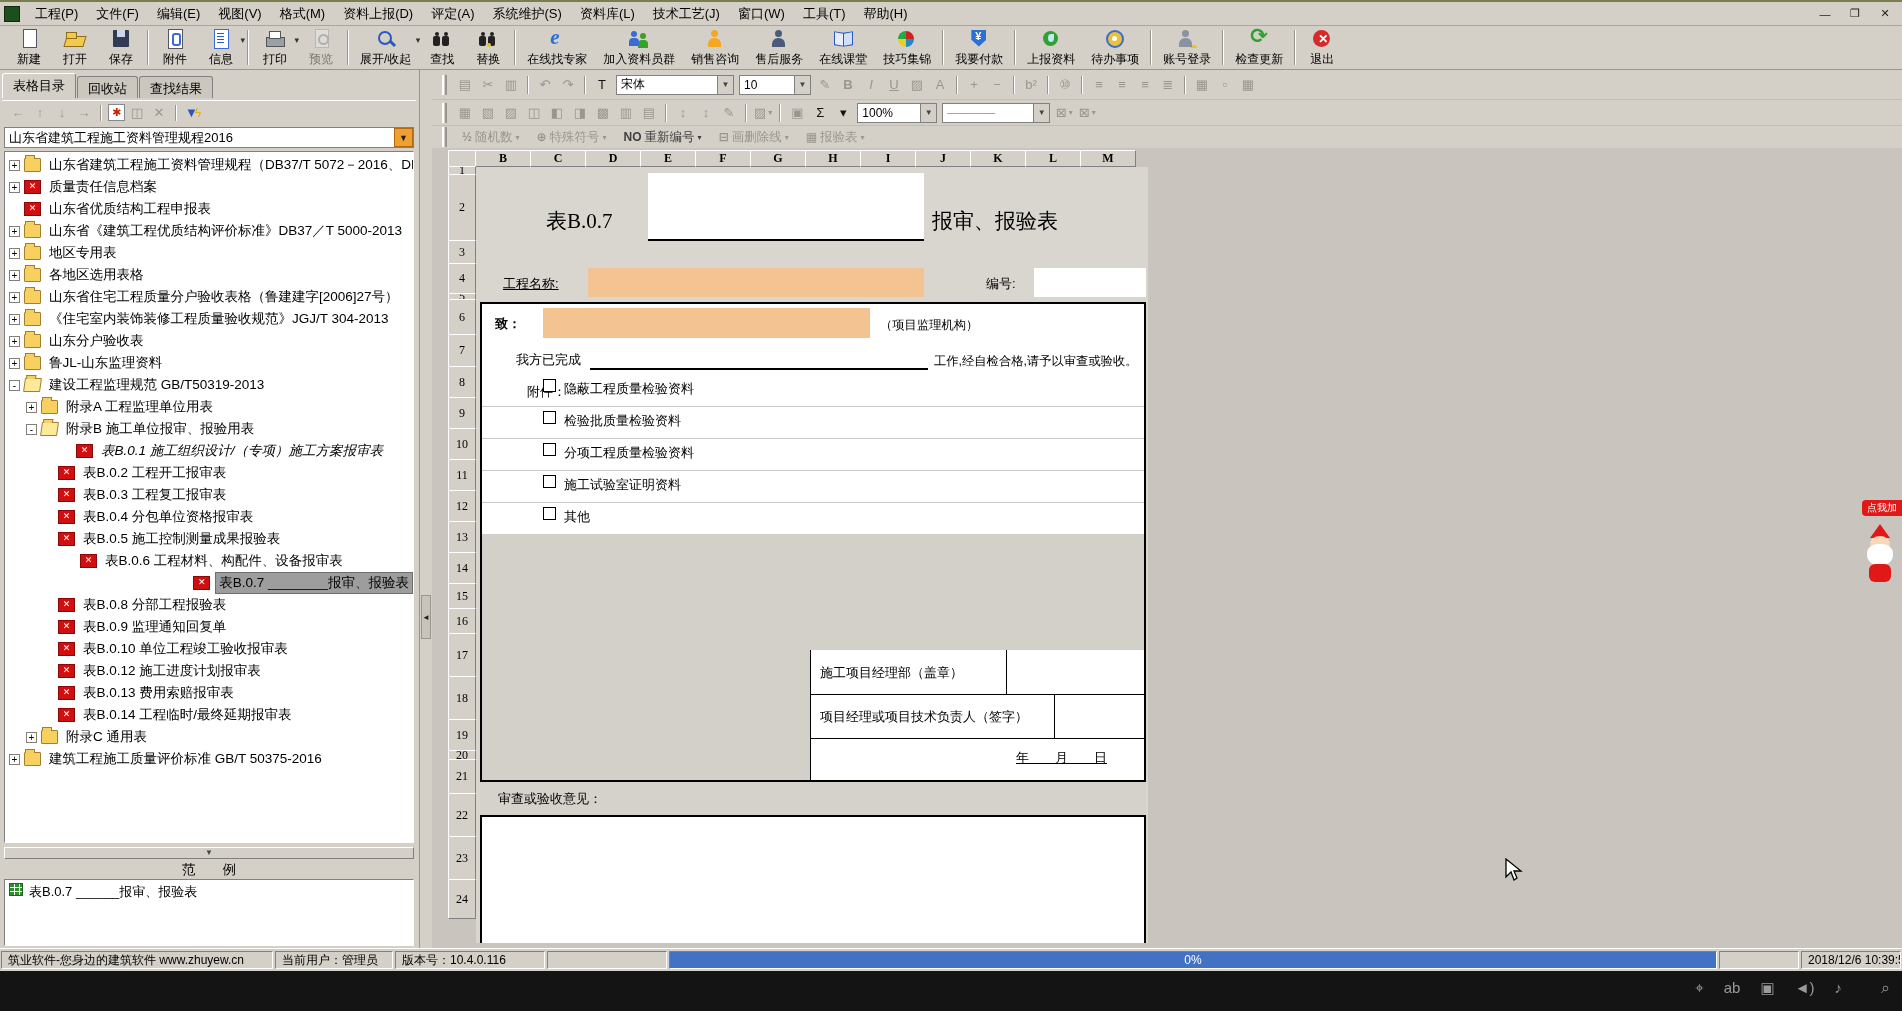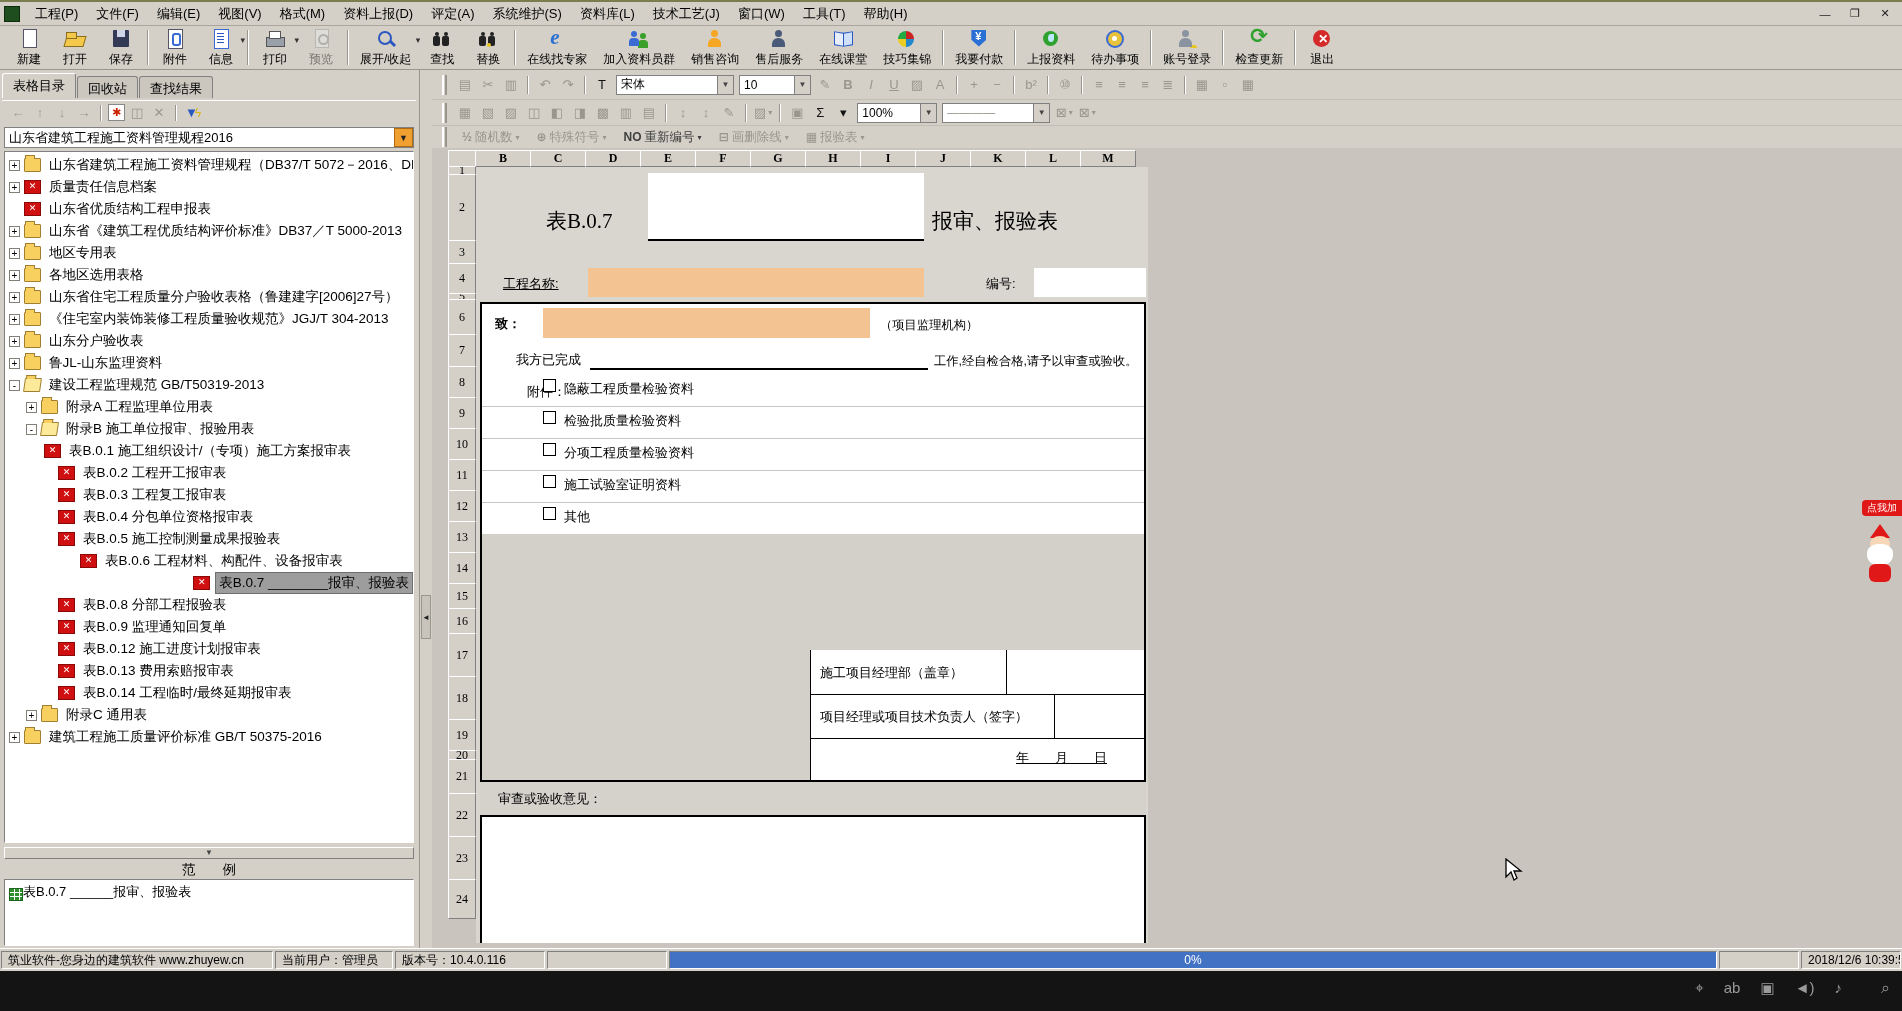--- a/index.html
+++ b/index.html
@@ -85,21 +85,21 @@
   .titem .lbl { padding:1px 3px; }
   .titem.selected .lbl { background:#9d9d9d; border:1px solid #6e6e6e; }
   .ic-folder, .ic-folder-open { width:17px; height:12px; background:#f7d060; border:1px solid #a08030; border-radius:1px; position:relative; }
   .ic-folder::before, .ic-folder-open::before { content:""; position:absolute; left:0; top:-4px; width:8px; height:3px; background:#f7d060; border:1px solid #a08030; border-bottom:none; }
   .ic-folder-open { background:#fce99a; transform:skewX(-8deg); }
   .ic-doc-red { width:14px; height:13px; background:#d01010; border:1px solid #8a0808; color:#fff; font-size:9px; line-height:11px; text-align:center; font-weight:bold; }
   .ic-doc-red::before { content:"✕"; }
   #treesplit { position:absolute; left:4px; top:777px; width:410px; height:12px; background:#d4d0c8; border:1px solid; border-color:#fff #808080 #808080 #fff; text-align:center; font-size:8px; line-height:10px; color:#444; }
   #samplehdr { position:absolute; left:4px; top:791px; width:410px; height:18px; text-align:center; font-size:13.5px; background:#d4d0c8; }
   #samplelist { position:absolute; left:4px; top:809px; width:410px; height:67px; background:#fff; border:1px solid; border-color:#808080 #fff #fff #808080; padding:3px 4px; }
-  .sitem { display:flex; align-items:flex-end; font-size:13px; }
+  .sitem { display:flex; align-items:flex-start; gap:6px; font-size:13px; }
   .ic-grid-green { width:14px; height:13px; background:linear-gradient(#fff 0 0) padding-box,#2f8f2f; border:1px solid #1d641d; background-color:#2f8f2f; background-image:linear-gradient(transparent 0 3px,#fff 3px 4px,transparent 4px 7px,#fff 7px 8px,transparent 8px),linear-gradient(90deg,transparent 0 4px,#fff 4px 5px,transparent 5px 9px,#fff 9px 10px,transparent 10px); }
 
   #panelsplitbtn { position:absolute; left:421px; top:595px; width:10px; height:44px; background:#c8c4bc; border:1px solid #9a968e; font-size:8px; color:#222; display:flex; align-items:center; justify-content:center; }
 
   
   #fmtrow1, #fmtrow2, #fmtrow3 { position:absolute; left:432px; background:#d4d0c8; display:flex; align-items:center; gap:1px; padding-left:10px; }
   #fmtrow1 { top:70px; width:1470px; height:30px; border-bottom:1px solid #c2beb6; }
   #fmtrow2 { top:100px; width:1470px; height:26px; border-bottom:1px solid #c2beb6; }
   #fmtrow3 { top:126px; width:1470px; height:22px; }
   .tbtn { min-width:22px; height:21px; display:flex; align-items:center; justify-content:center; color:#9a968e; font-size:13px; position:relative; padding:0 2px; }
@@ -384,21 +384,21 @@
       <div class="titem" style="padding-left: 21px;">
         <span class="tg">+</span>
         <span class="ic ic3 ic-folder" style="width:17px;height:14px;"></span>
         <span class="lbl">附录A 工程监理单位用表</span>
       </div>
       <div class="titem" style="padding-left: 21px;">
         <span class="tg">-</span>
         <span class="ic ic3 ic-folder-open" style="width:17px;height:14px;"></span>
         <span class="lbl">附录B 施工单位报审、报验用表</span>
       </div>
-      <div class="titem" style="padding-left: 24px;">
+      <div class="titem" style="padding-left: 56px; font-style: italic;">
         <span class="tg" style="visibility: hidden;"></span>
         <span class="ic ic3 ic-doc-red" style="width:17px;height:14px;"></span>
         <span class="lbl">表B.0.1 施工组织设计/（专项）施工方案报审表</span>
       </div>
       <div class="titem" style="padding-left: 38px;">
         <span class="tg" style="visibility: hidden;"></span>
         <span class="ic ic3 ic-doc-red" style="width:17px;height:14px;"></span>
         <span class="lbl">表B.0.2 工程开工报审表</span>
       </div>
       <div class="titem" style="padding-left: 38px;">
@@ -428,20 +428,25 @@
       </div>
       <div class="titem" style="padding-left: 38px;">
         <span class="tg" style="visibility: hidden;"></span>
         <span class="ic ic3 ic-doc-red" style="width:17px;height:14px;"></span>
         <span class="lbl">表B.0.8 分部工程报验表</span>
       </div>
       <div class="titem" style="padding-left: 38px;">
         <span class="tg" style="visibility: hidden;"></span>
         <span class="ic ic3 ic-doc-red" style="width:17px;height:14px;"></span>
         <span class="lbl">表B.0.9 监理通知回复单</span>
+      </div>
+      <div class="titem" style="padding-left: 38px;">
+        <span class="tg" style="visibility: hidden;"></span>
+        <span class="ic ic3 ic-doc-red" style="width:17px;height:14px;"></span>
+        <span class="lbl">表B.0.10 单位工程竣工验收报审表</span>
       </div>
       <div class="titem" style="padding-left: 38px;">
         <span class="tg" style="visibility: hidden;"></span>
         <span class="ic ic3 ic-doc-red" style="width:17px;height:14px;"></span>
         <span class="lbl">表B.0.12 施工进度计划报审表</span>
       </div>
       <div class="titem" style="padding-left: 38px;">
         <span class="tg" style="visibility: hidden;"></span>
         <span class="ic ic3 ic-doc-red" style="width:17px;height:14px;"></span>
         <span class="lbl">表B.0.13 费用索赔报审表</span>

